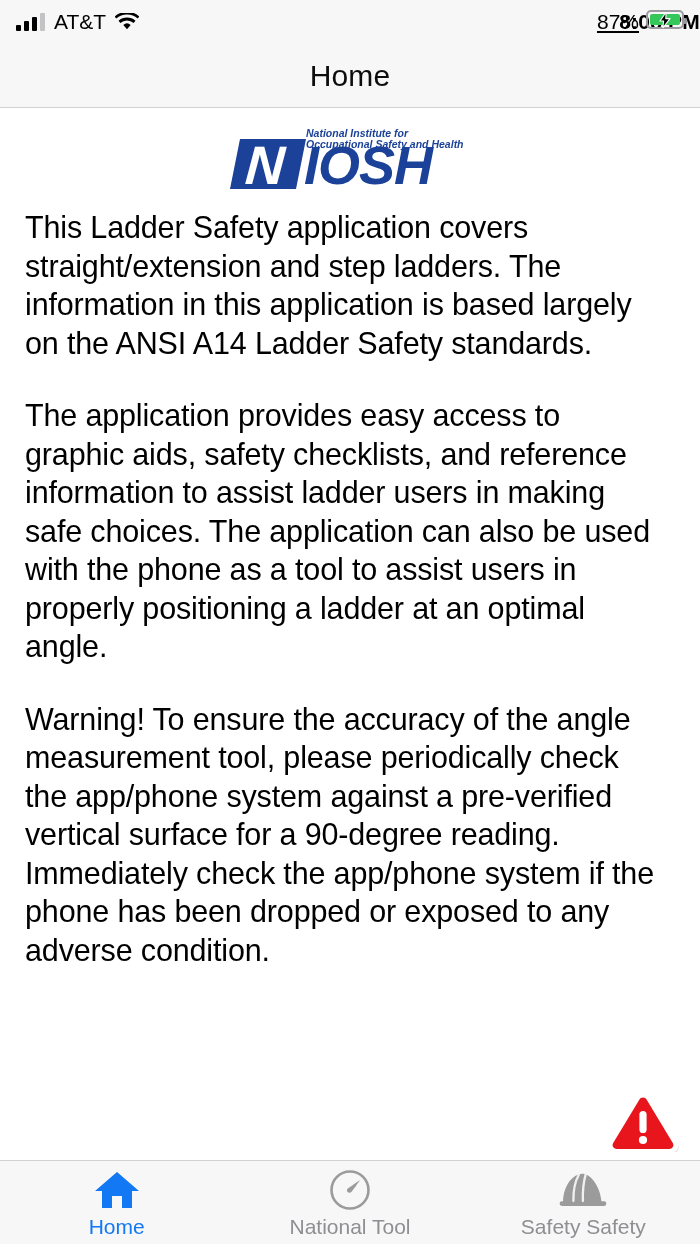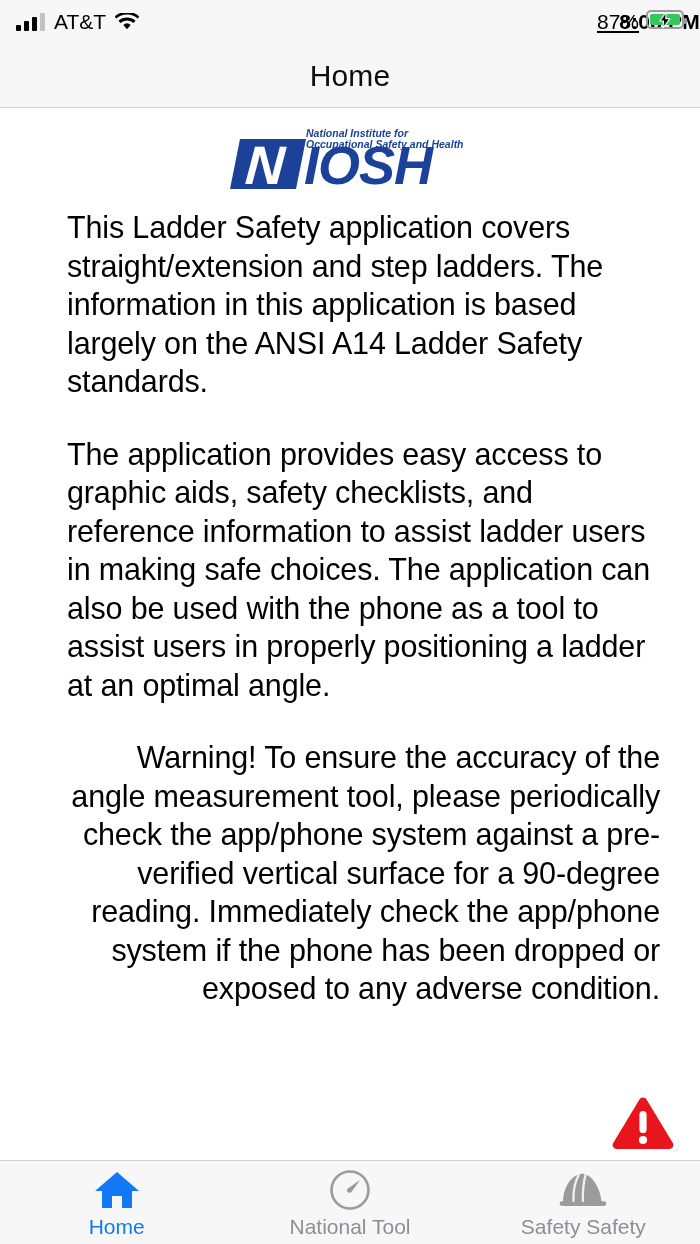--- a/index.html
+++ b/index.html
@@ -148,31 +148,31 @@
     justify-content: center;
     padding-top: 14px;
   }
   .niosh-logo {
     width: 240px;
     height: 80px;
     display: block;
   }
 
   .body-copy {
-    padding: 6px 40px 0 67px;
+    padding: 6px 40px 0 25px;
     box-sizing: border-box;
   }
   .body-copy p {
     margin: 0 0 34px 0;
     font-size: 30.5px;
     line-height: 38.5px;
     color: #000000;
     letter-spacing: -0.15px;
   }
-  .body-copy p:last-child { margin-bottom: 4px; text-align: right; }
+  .body-copy p:last-child { margin-bottom: 4px; }
 
   .warning-badge {
     position: absolute;
     right: 18px;
     bottom: 8px;
     width: 76px;
     height: 64px;
   }
 
   

